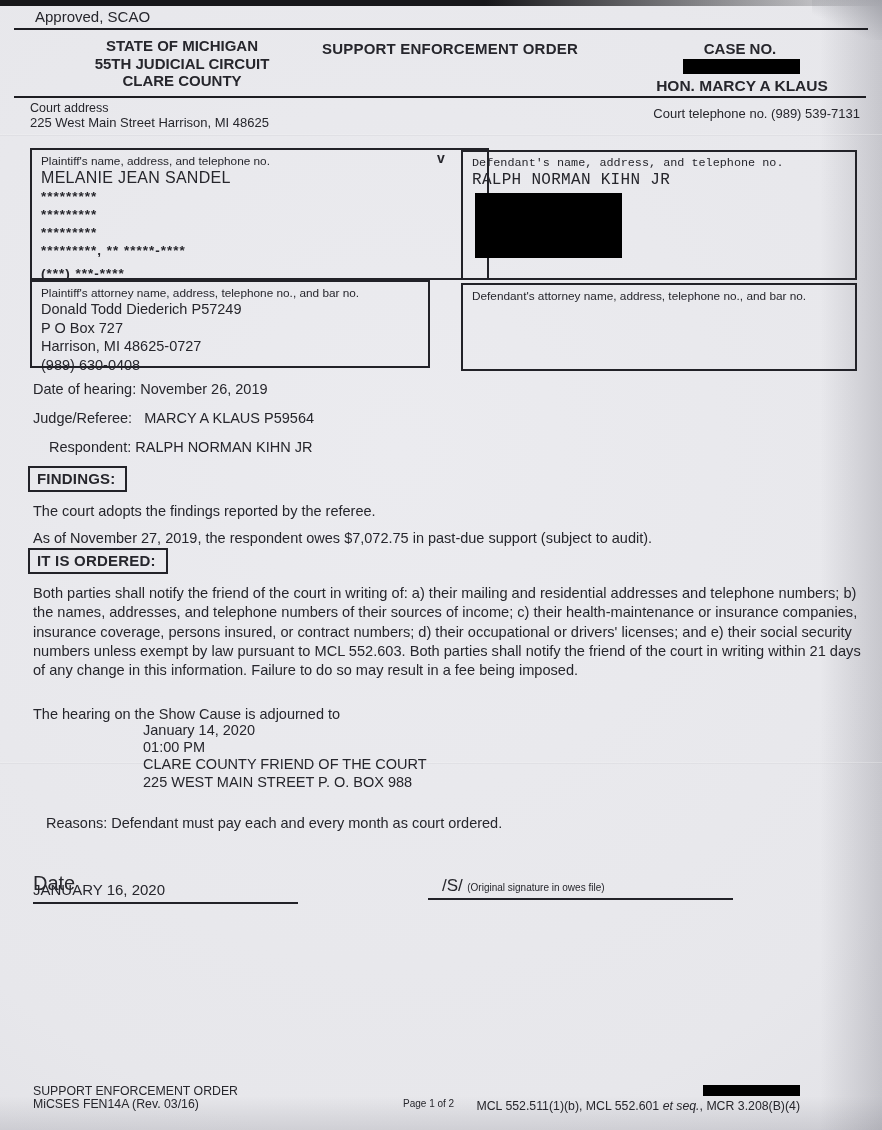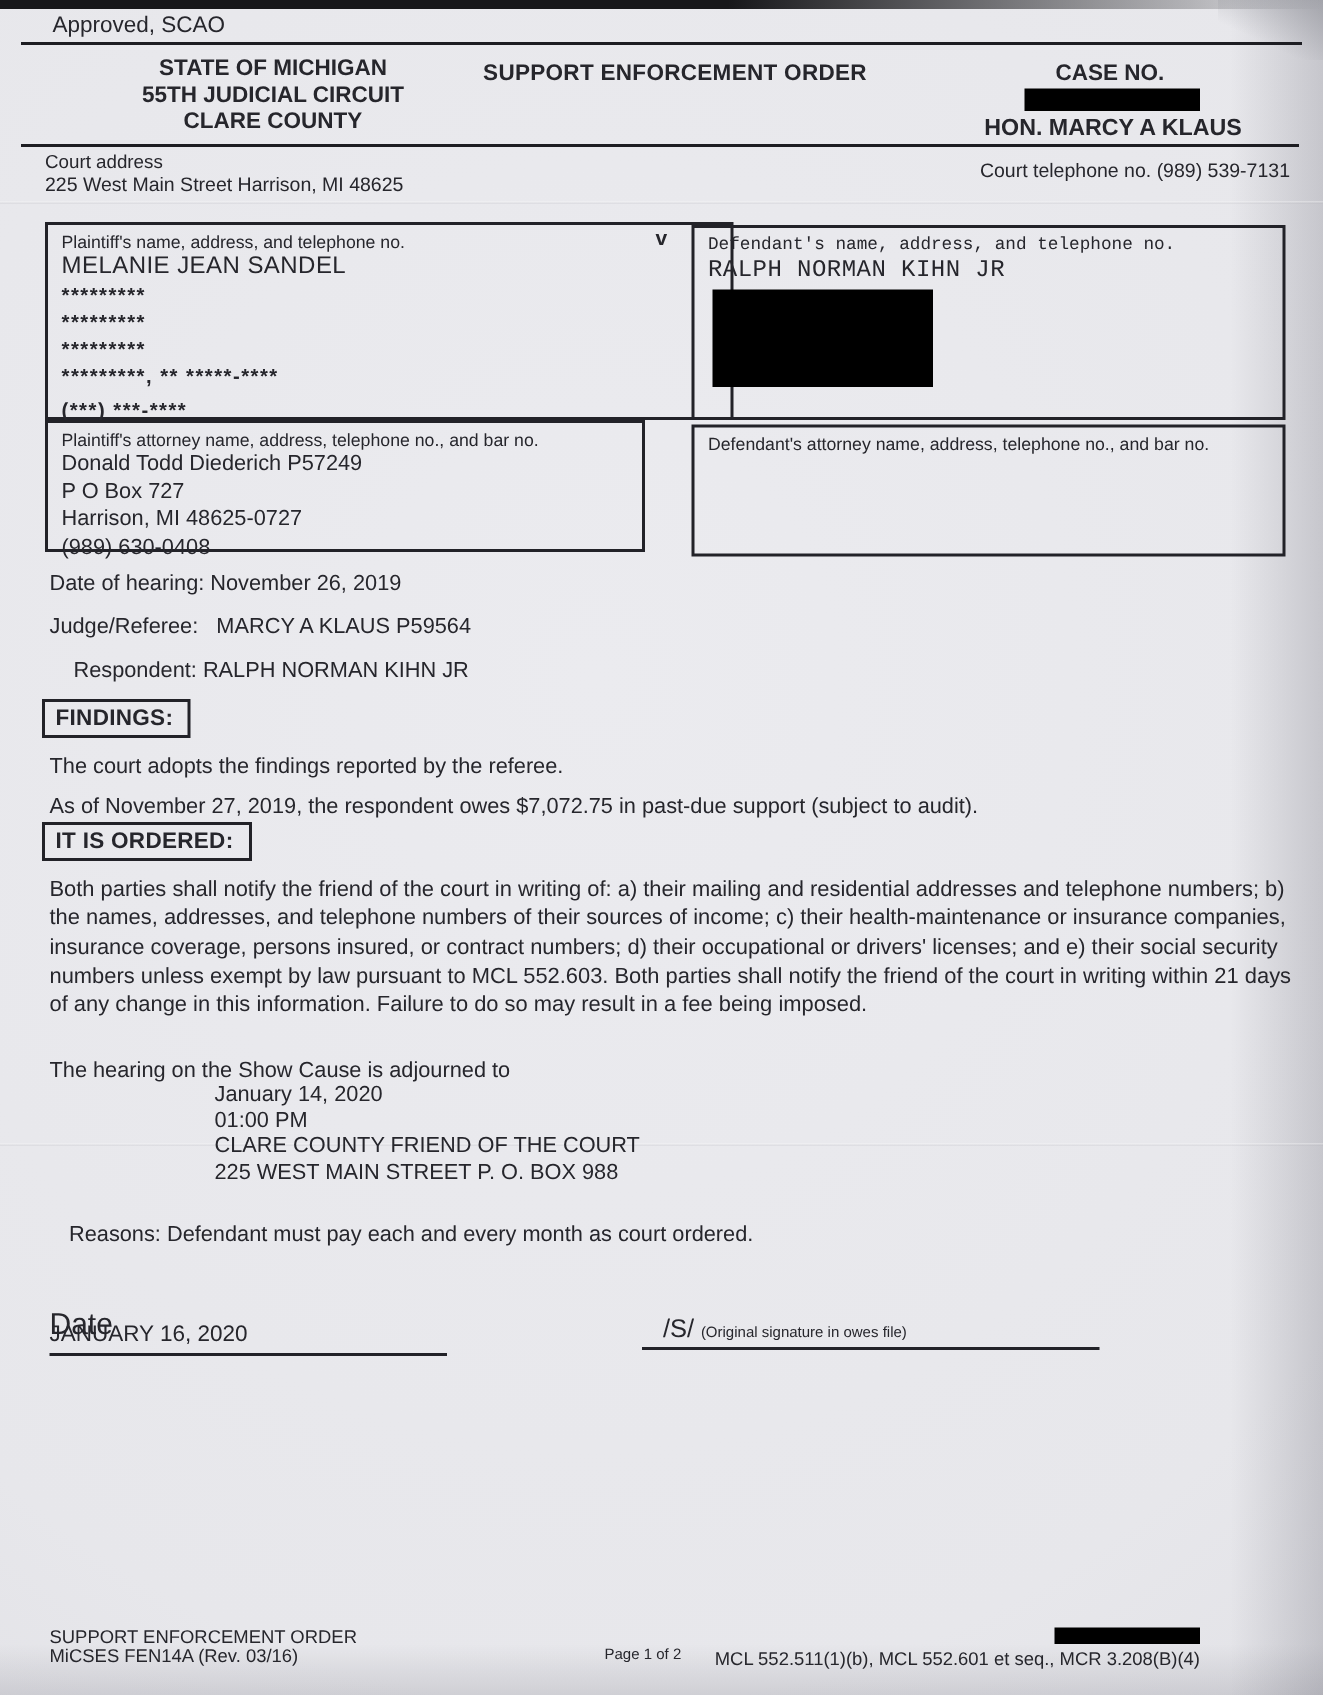--- a/index.html
+++ b/index.html
@@ -77,21 +77,21 @@
   .sig-right { position:absolute; left:428px; top:876px; width:305px;
     border-bottom:2px solid #222228; padding-bottom:2px; }
   .sig-mark { font-size:17px; margin-left:14px; }
   .sig-note { font-size:10px; }
 
   .footer-name { position:absolute; left:33px; top:1084px; font-size:12.3px; }
   .footer-code { position:absolute; left:33px; top:1097px; font-size:12.3px; }
   .footer-page { position:absolute; left:385px; top:1098px; font-size:10px;margin-left:18px; }
   .footer-redact { position:absolute; left:703px; top:1085px; width:97px; height:11px; }
   .footer-citations { position:absolute; left:450px; top:1099px; width:350px; text-align:right; font-size:12.3px; }
-  .italic { }
+  .italic { font-style:italic; }
 </style>
 </head>
 <body>
 
 <div class="page">
   <div class="top-edge"></div>
   <div class="corner-shade"></div>
   <div class="crease crease1"></div>
   <div class="crease crease2"></div>
 

